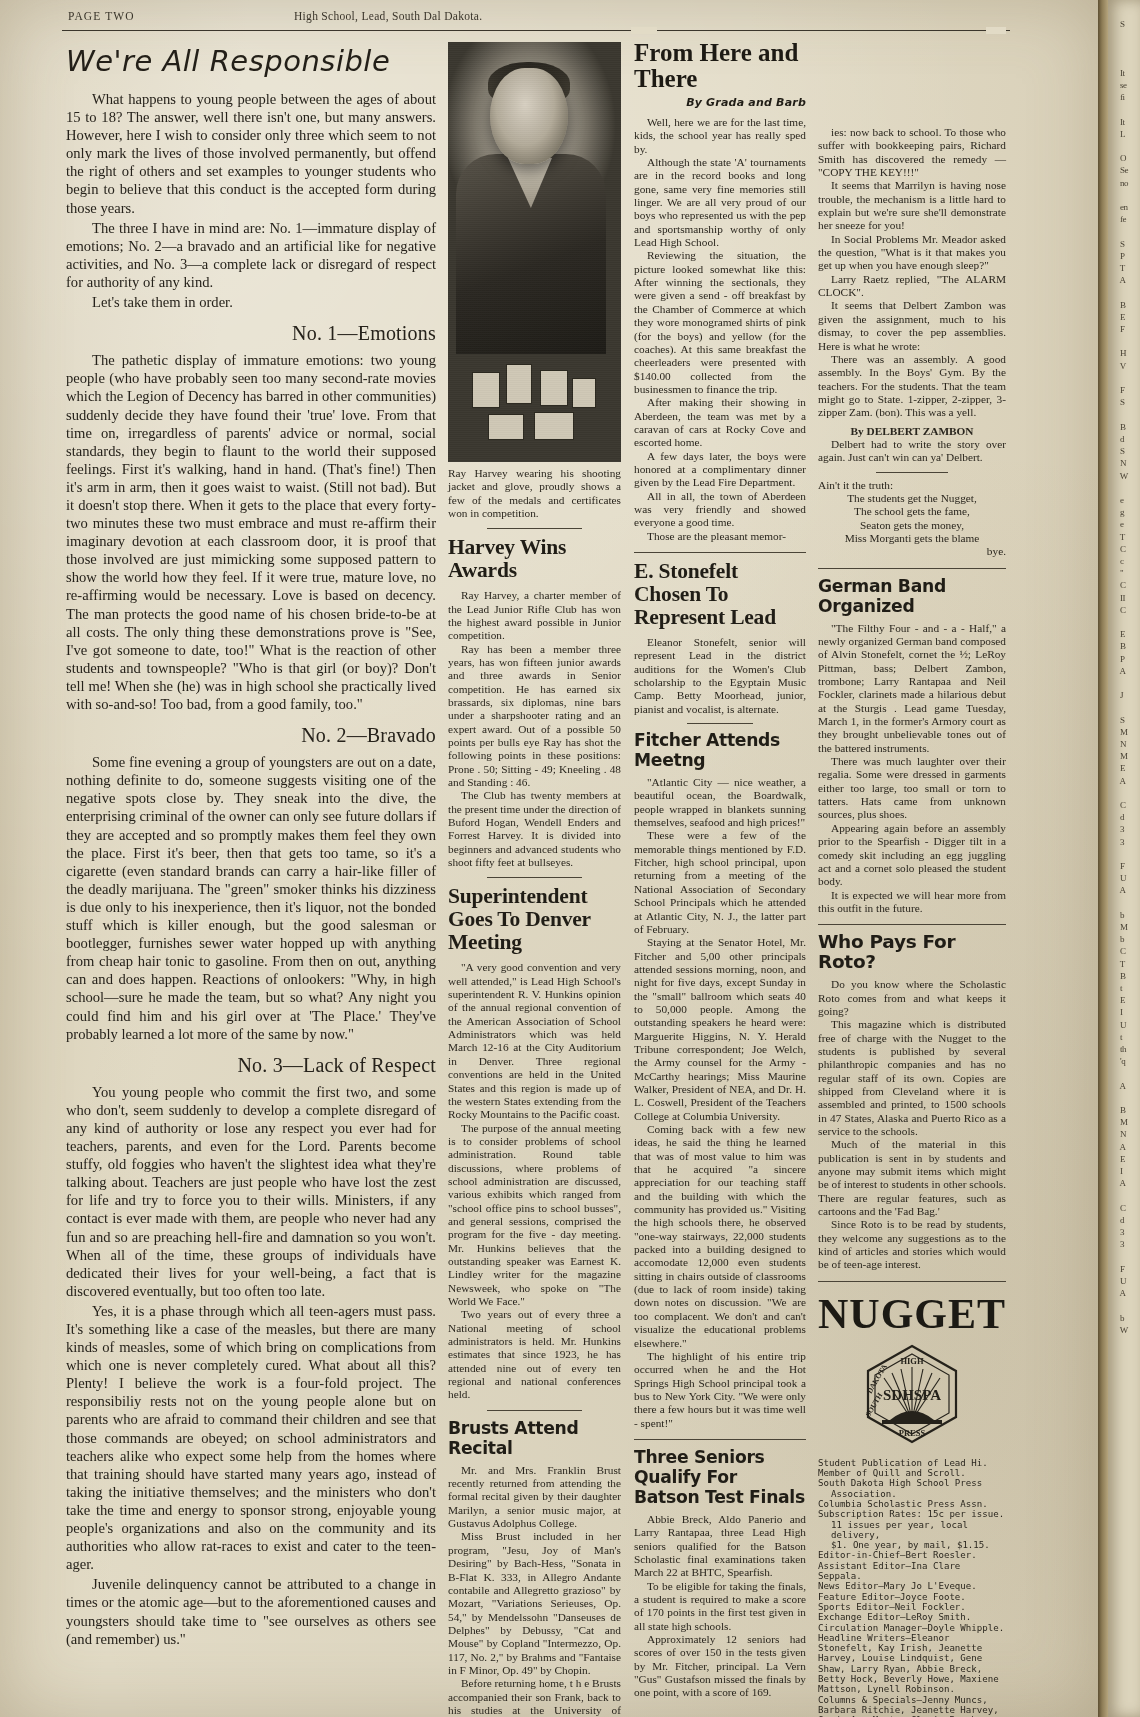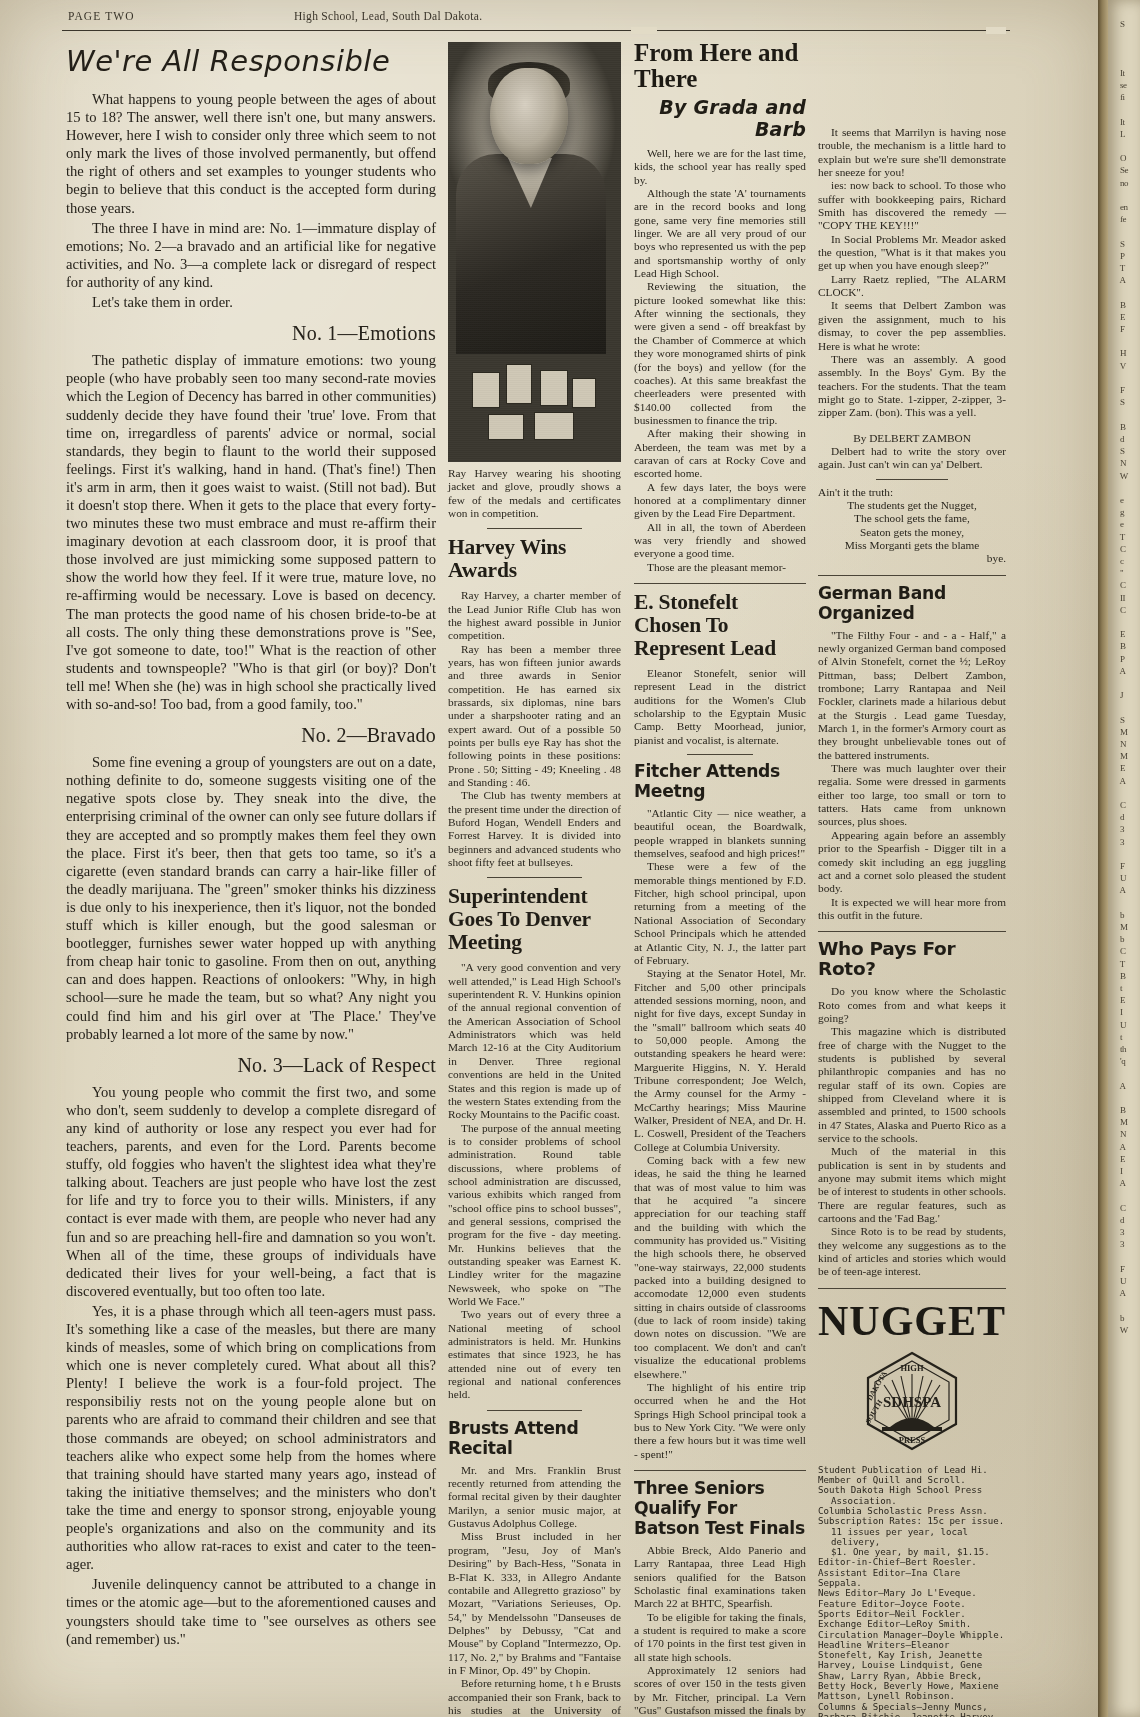--- a/index.html
+++ b/index.html
@@ -76,21 +76,21 @@
     font-weight:bold;font-size:17.2px;line-height:20px;
     color:#201d16;margin:4px 0 6px 0;letter-spacing:-.3px;
   }
   h2.scr{
     font-family:"Liberation Serif", serif;
     font-weight:bold;font-size:25px;line-height:26px;color:#1d1a14;
     margin:2px 0 4px 0;
   }
   .byline{
     font-family:"DejaVu Sans", sans-serif;font-style:italic;font-weight:bold;
-    font-size:19px;text-align:right;color:#201d16;margin:0 0 7px 0;letter-spacing:.2px;
+    font-size:11px;text-align:right;color:#201d16;margin:0 0 7px 0;letter-spacing:.2px;
   }
   .news{font-size:11.3px;line-height:13.35px;text-align:justify;color:#2a261e;}
   .news p{margin:0;text-indent:13px;}
   .news p.ni{text-indent:0;}
   .center{text-align:center;text-indent:0 !important;}
 
   .hr{border:0;border-top:1.4px solid #4a4437;margin:9px 0 7px 0;}
   .hrshort{border:0;border-top:1.3px solid #4a4437;margin:8px auto 7px auto;width:55%;}
   .hrtiny{border:0;border-top:1.2px solid #4a4437;margin:7px auto 6px auto;width:38%;}
 
@@ -271,27 +271,27 @@
         <div class="news">
           <p>Abbie Breck, Aldo Panerio and Larry Rantapaa, three Lead High seniors qualified for the Batson Scholastic final examinations taken March 22 at BHTC, Spearfish.</p>
           <p>To be eligible for taking the finals, a student is required to make a score of 170 points in the first test given in all state high schools.</p>
           <p>Approximately 12 seniors had scores of over 150 in the tests given by Mr. Fitcher, principal. La Vern "Gus" Gustafson missed the finals by one point, with a score of 169.</p>
         </div>
       </div>
 
       <div class="col c4">
         <div style="height:88px"></div>
         <div class="news">
+          <p>ies: now back to school. To those who suffer with bookkeeping pairs, Richard Smith has discovered the remedy — "COPY THE KEY!!!"</p>
           <p>It seems that Marrilyn is having nose trouble, the mechanism is a little hard to explain but we're sure she'll demonstrate her sneeze for you!</p>
-          <p>ies: now back to school. To those who suffer with bookkeeping pairs, Richard Smith has discovered the remedy — "COPY THE KEY!!!"</p>
           <p>In Social Problems Mr. Meador asked the question, "What is it that makes you get up when you have enough sleep?"</p>
           <p>Larry Raetz replied, "The ALARM CLOCK".</p>
           <p>It seems that Delbert Zambon was given the assignment, much to his dismay, to cover the pep assemblies. Here is what he wrote:</p>
           <p>There was an assembly. A good assembly. In the Boys' Gym. By the teachers. For the students. That the team might go to State. 1-zipper, 2-zipper, 3-zipper Zam. (bon). This was a yell.</p>
-          <p class="center" style="font-weight:normal;margin-top:12px">By DELBERT ZAMBON</p>
+          <p class="center" style="font-weight:bold;margin-top:5px">By DELBERT ZAMBON</p>
           <p>Delbert had to write the story over again. Just can't win can ya' Delbert.</p>
           <hr class="hrtiny">
           <p class="ni">Ain't it the truth:</p>
           <p class="ni center">The students get the Nugget,</p>
           <p class="ni center">The school gets the fame,</p>
           <p class="ni center">Seaton gets the money,</p>
           <p class="ni center">Miss Morganti gets the blame</p>
           <p style="text-align:right;text-indent:0">bye.</p>
         </div>
 

